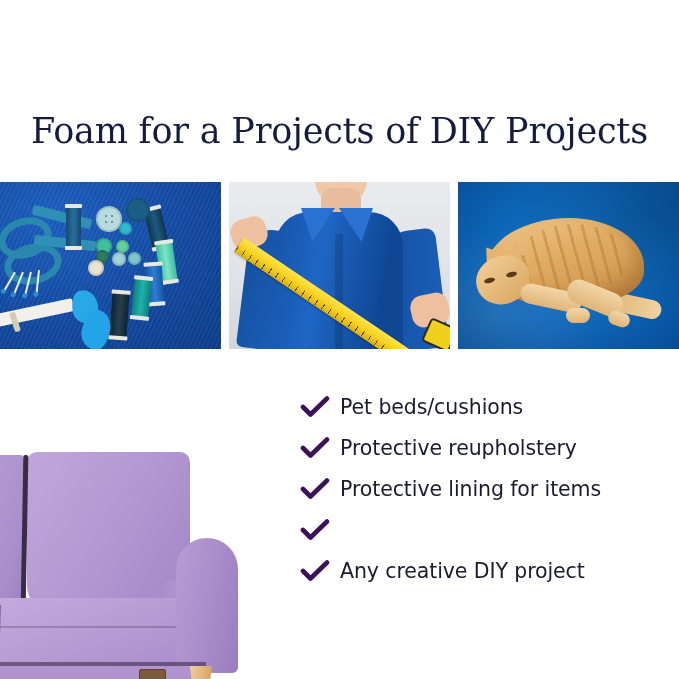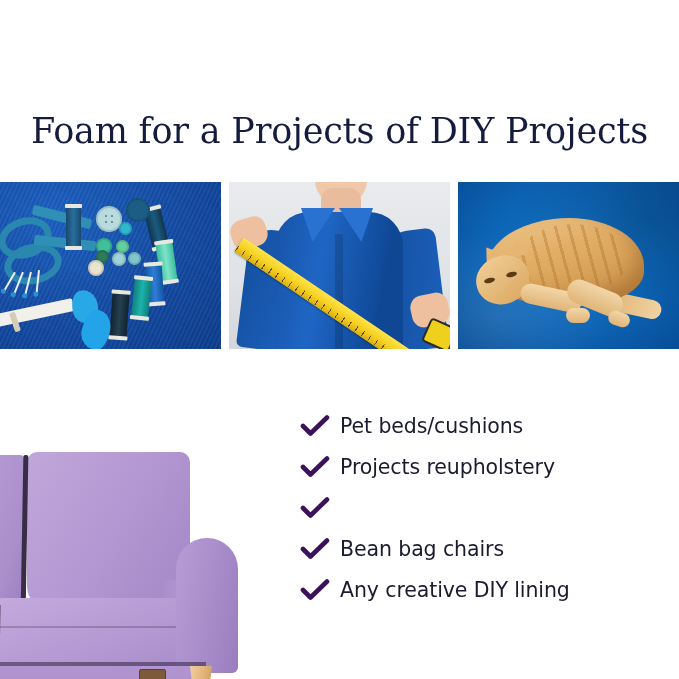--- a/index.html
+++ b/index.html
@@ -369,21 +369,21 @@
     width: 25px; height: 14px;
     background: #7d5a39;
     border: 1px solid #5e4129;
     border-radius: 2px;
   }
 
   
   .benefits {
     position: absolute;
     left: 300px;
-    top: 405px;
+    top: 386px;
     width: 370px;
   }
   .benefit-row {
     display: flex;
     align-items: center;
     height: 41px;
   }
   .check-icon {
     width: 40px;
     flex: 0 0 40px;
@@ -511,44 +511,44 @@
       </span>
       <span class="benefit-label">Pet beds/cushions</span>
     </div>
 
     <div class="benefit-row">
       <span class="check-icon">
         <svg width="30" height="24" viewBox="0 0 30 24" aria-hidden="true">
           <path d="M3 12 L10.5 19.5 L27 3.5" fill="none" stroke="#3b1259" stroke-width="4.6" stroke-linecap="round" stroke-linejoin="round"></path>
         </svg>
       </span>
-      <span class="benefit-label">Projects reupholstery</span>
+      <span class="benefit-label">Protective reupholstery</span>
     </div>
 
     <div class="benefit-row">
       <span class="check-icon">
         <svg width="30" height="24" viewBox="0 0 30 24" aria-hidden="true">
           <path d="M3 12 L10.5 19.5 L27 3.5" fill="none" stroke="#3b1259" stroke-width="4.6" stroke-linecap="round" stroke-linejoin="round"></path>
         </svg>
       </span>
+      <span class="benefit-label">Protective lining for items</span>
     </div>
 
     <div class="benefit-row">
       <span class="check-icon">
         <svg width="30" height="24" viewBox="0 0 30 24" aria-hidden="true">
           <path d="M3 12 L10.5 19.5 L27 3.5" fill="none" stroke="#3b1259" stroke-width="4.6" stroke-linecap="round" stroke-linejoin="round"></path>
         </svg>
       </span>
-      <span class="benefit-label">Bean bag chairs</span>
     </div>
 
     <div class="benefit-row">
       <span class="check-icon">
         <svg width="30" height="24" viewBox="0 0 30 24" aria-hidden="true">
           <path d="M3 12 L10.5 19.5 L27 3.5" fill="none" stroke="#3b1259" stroke-width="4.6" stroke-linecap="round" stroke-linejoin="round"></path>
         </svg>
       </span>
-      <span class="benefit-label">Any creative DIY lining</span>
+      <span class="benefit-label">Any creative DIY project</span>
     </div>
 
   </div>
 
 </div>
 
 </body></html>

